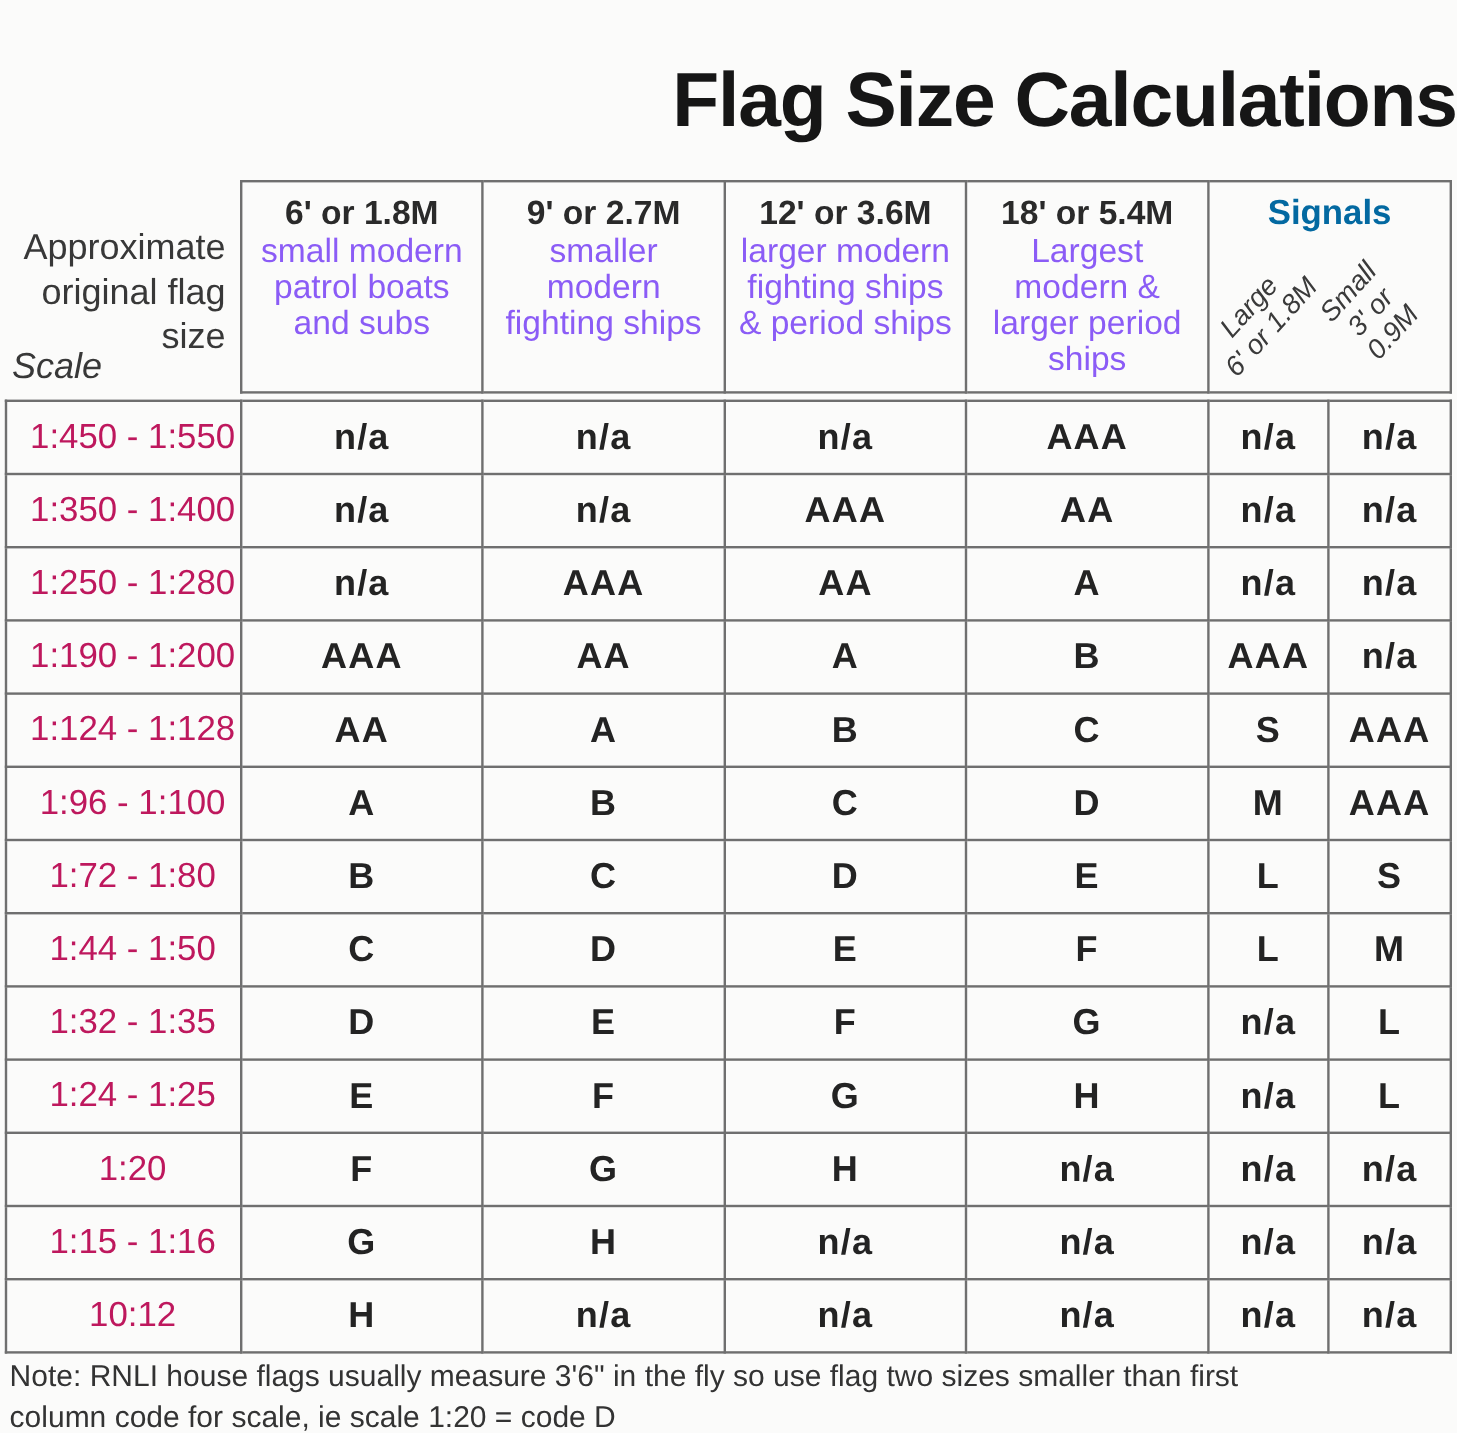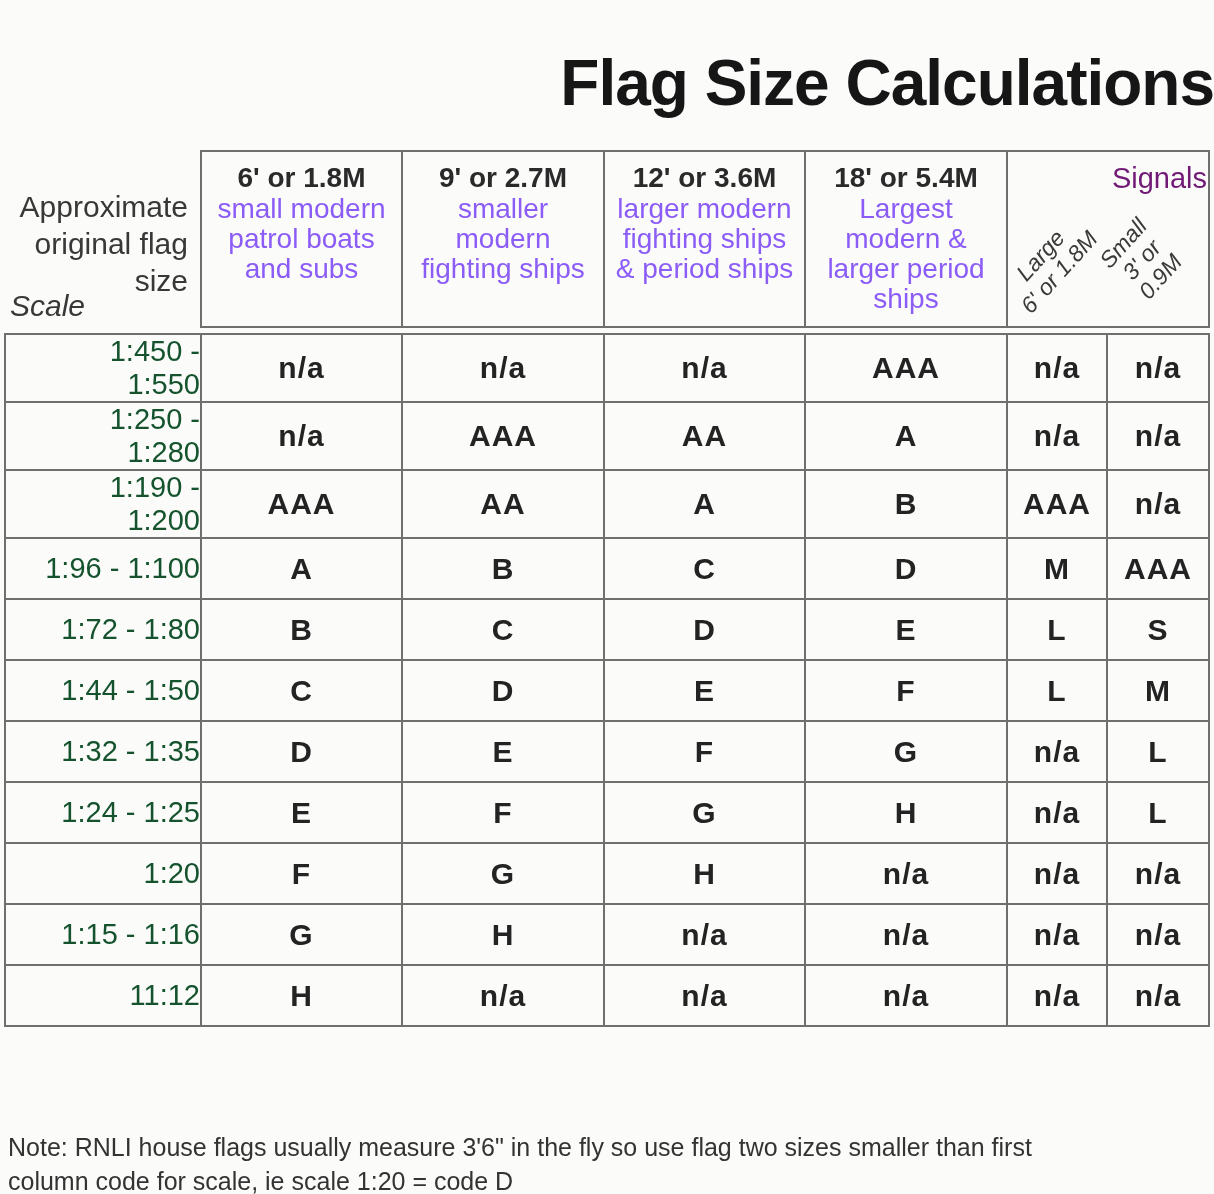--- a/index.html
+++ b/index.html
@@ -48,42 +48,42 @@
     border: 2px solid #6f6f6f;
     vertical-align: top;
     text-align: center;
     padding-top: 10px;
     height: 176px;
     overflow: visible;
   }
   .hsize { font-weight: bold; font-size: 28px; line-height: 32px; color: #2a2a2a; }
   .hdesc { font-size: 28px; line-height: 30px; color: #8b5cf6; white-space: pre-line; }
   .signals-cell { position: relative; }
-  .sig-title { font-weight: normal; font-size: 29px; line-height: 32px; color: #701a75; text-align: right; }
+  .sig-title { font-weight: bold; font-size: 29px; line-height: 32px; color: #0369a1; text-align: center; }
   .sig-rot {
     position: absolute;
     font-style: italic;
     font-size: 23px;
     line-height: 25px;
     color: #3a3a3a;
     white-space: pre-line;
     text-align: center;
     transform: translate(-50%, -50%) rotate(-48deg);
   }
   .sig-rot.large { left: 42px; top: 112px; }
   .sig-rot.small { left: 134px; top: 108px; }
   
   .body-table { position: absolute; left: 4px; top: 333px; }
   .body-table th, .body-table td { border: 2px solid #6f6f6f; height: 61px; padding: 0; }
   .body-table th {
-    text-align: right;
+    text-align: center;
     font-weight: normal;
     font-size: 29px;
-    padding-left: 25px;
-    color: #14532d;
+    padding-left: 15px;
+    color: #be185d;
   }
   .body-table td {
     text-align: center;
     font-weight: bold;
     font-size: 30px;
     letter-spacing: 1px;
     color: #232323;
   }
   .note {
     position: absolute;
@@ -166,38 +166,56 @@
         <tr>
           <th>1:450 - 1:550</th>
           <td>n/a</td>
           <td>n/a</td>
           <td>n/a</td>
           <td>AAA</td>
           <td>n/a</td>
           <td>n/a</td>
         </tr>
         <tr>
+          <th>1:350 - 1:400</th>
+          <td>n/a</td>
+          <td>n/a</td>
+          <td>AAA</td>
+          <td>AA</td>
+          <td>n/a</td>
+          <td>n/a</td>
+        </tr>
+        <tr>
           <th>1:250 - 1:280</th>
           <td>n/a</td>
           <td>AAA</td>
           <td>AA</td>
           <td>A</td>
           <td>n/a</td>
           <td>n/a</td>
         </tr>
         <tr>
           <th>1:190 - 1:200</th>
           <td>AAA</td>
           <td>AA</td>
           <td>A</td>
           <td>B</td>
           <td>AAA</td>
           <td>n/a</td>
         </tr>
         <tr>
+          <th>1:124 - 1:128</th>
+          <td>AA</td>
+          <td>A</td>
+          <td>B</td>
+          <td>C</td>
+          <td>S</td>
+          <td>AAA</td>
+        </tr>
+        <tr>
           <th>1:96 - 1:100</th>
           <td>A</td>
           <td>B</td>
           <td>C</td>
           <td>D</td>
           <td>M</td>
           <td>AAA</td>
         </tr>
         <tr>
           <th>1:72 - 1:80</th>
@@ -247,21 +265,21 @@
         <tr>
           <th>1:15 - 1:16</th>
           <td>G</td>
           <td>H</td>
           <td>n/a</td>
           <td>n/a</td>
           <td>n/a</td>
           <td>n/a</td>
         </tr>
         <tr>
-          <th>11:12</th>
+          <th>10:12</th>
           <td>H</td>
           <td>n/a</td>
           <td>n/a</td>
           <td>n/a</td>
           <td>n/a</td>
           <td>n/a</td>
         </tr>
       </tbody>
   </table>
 

